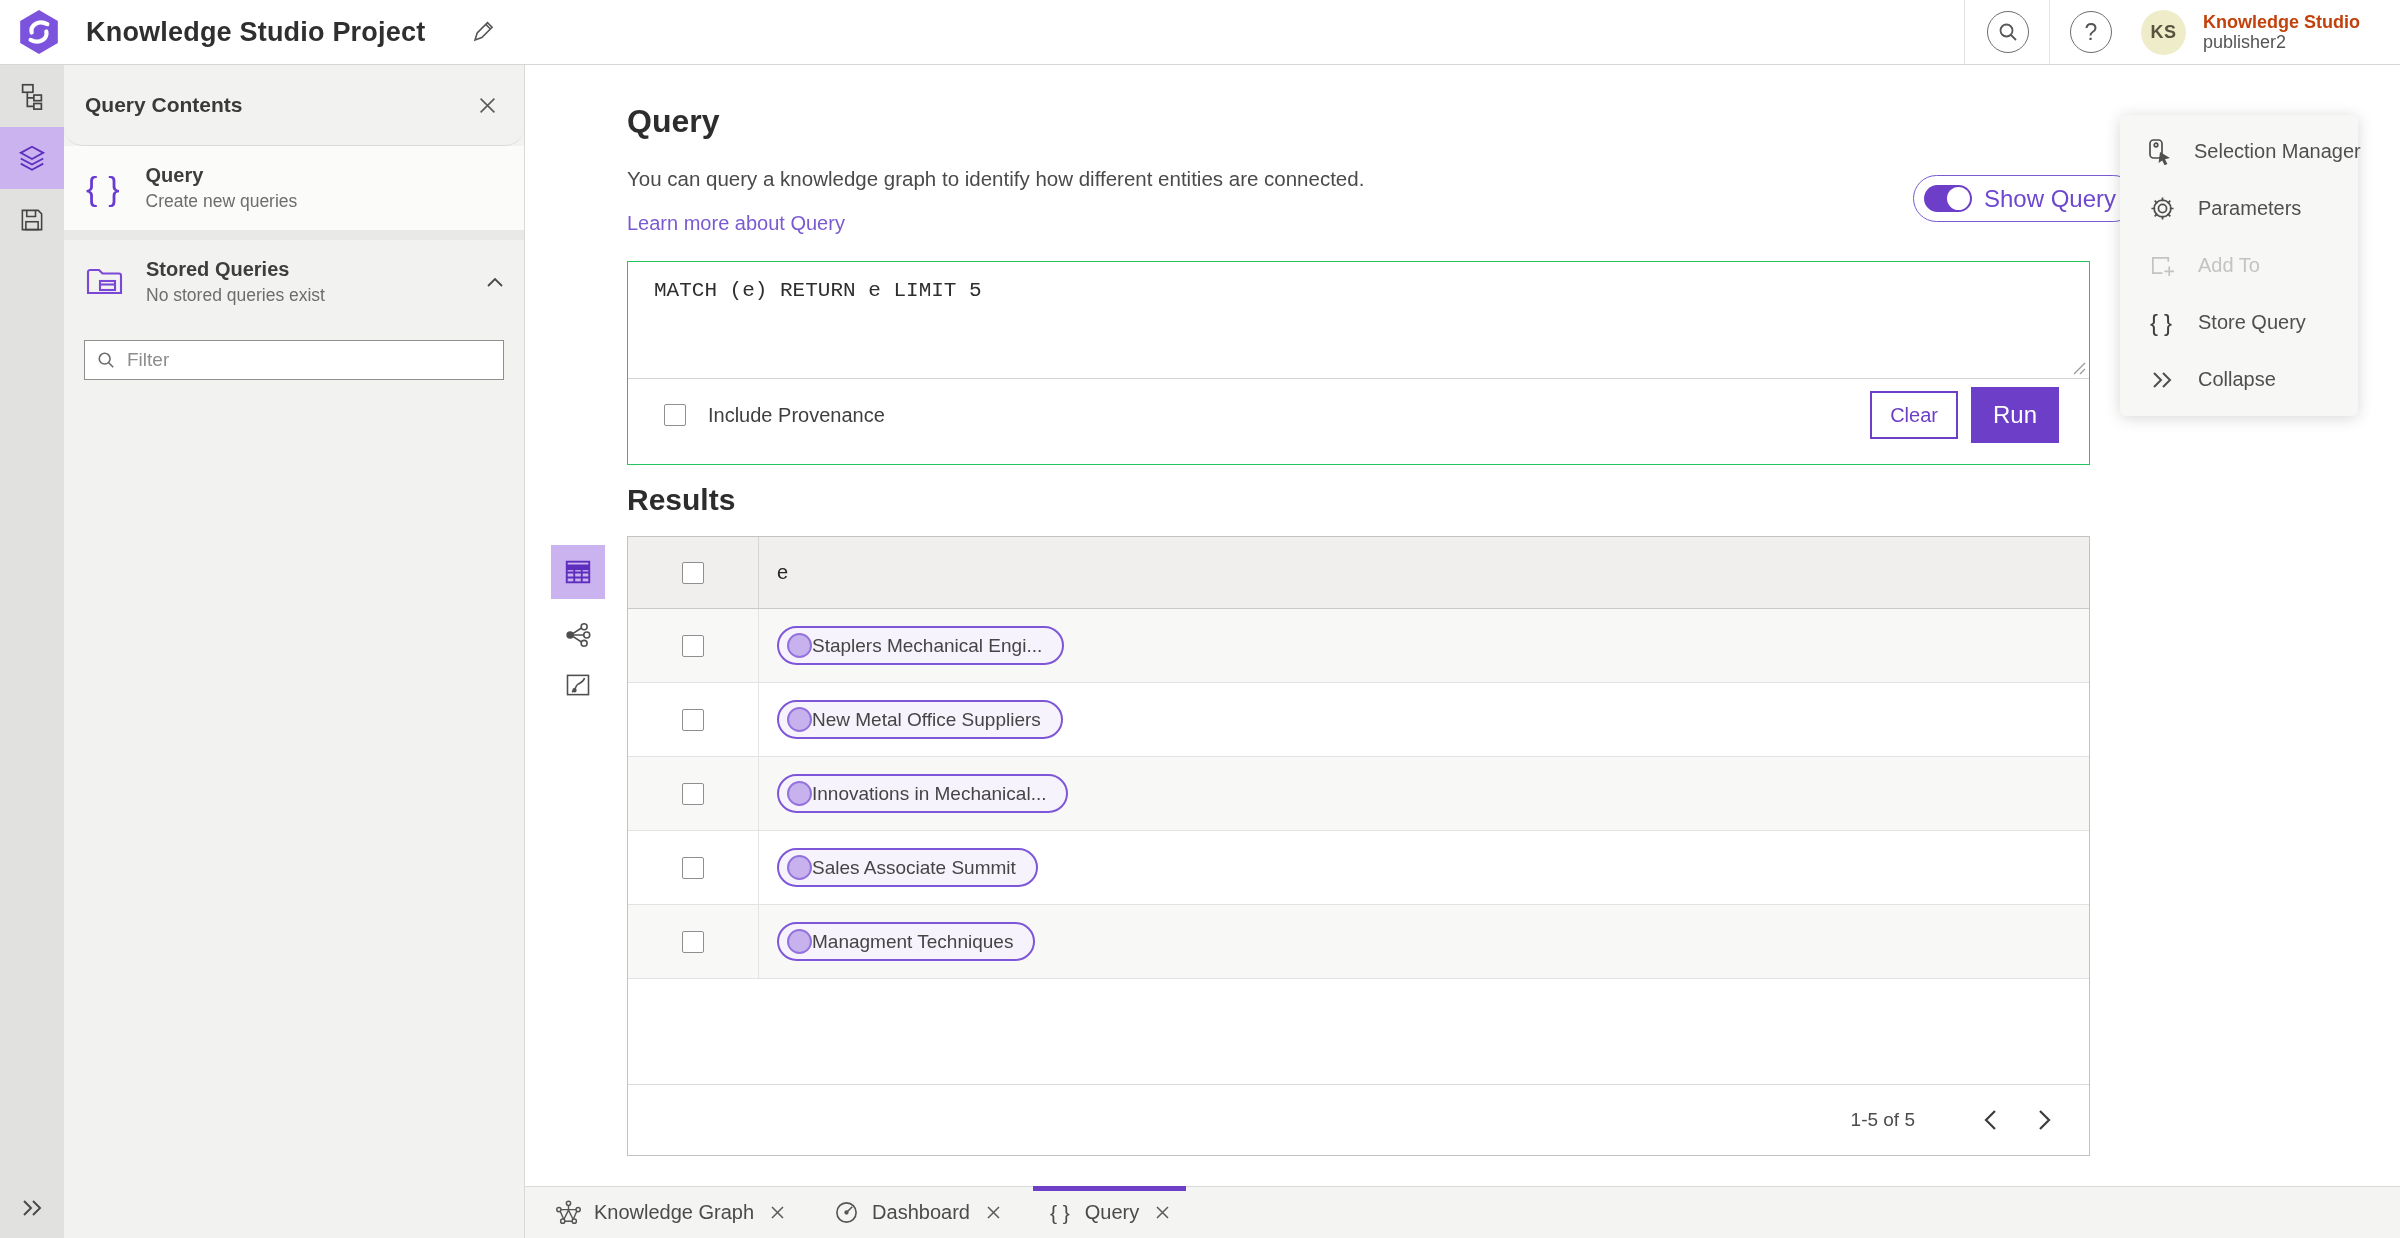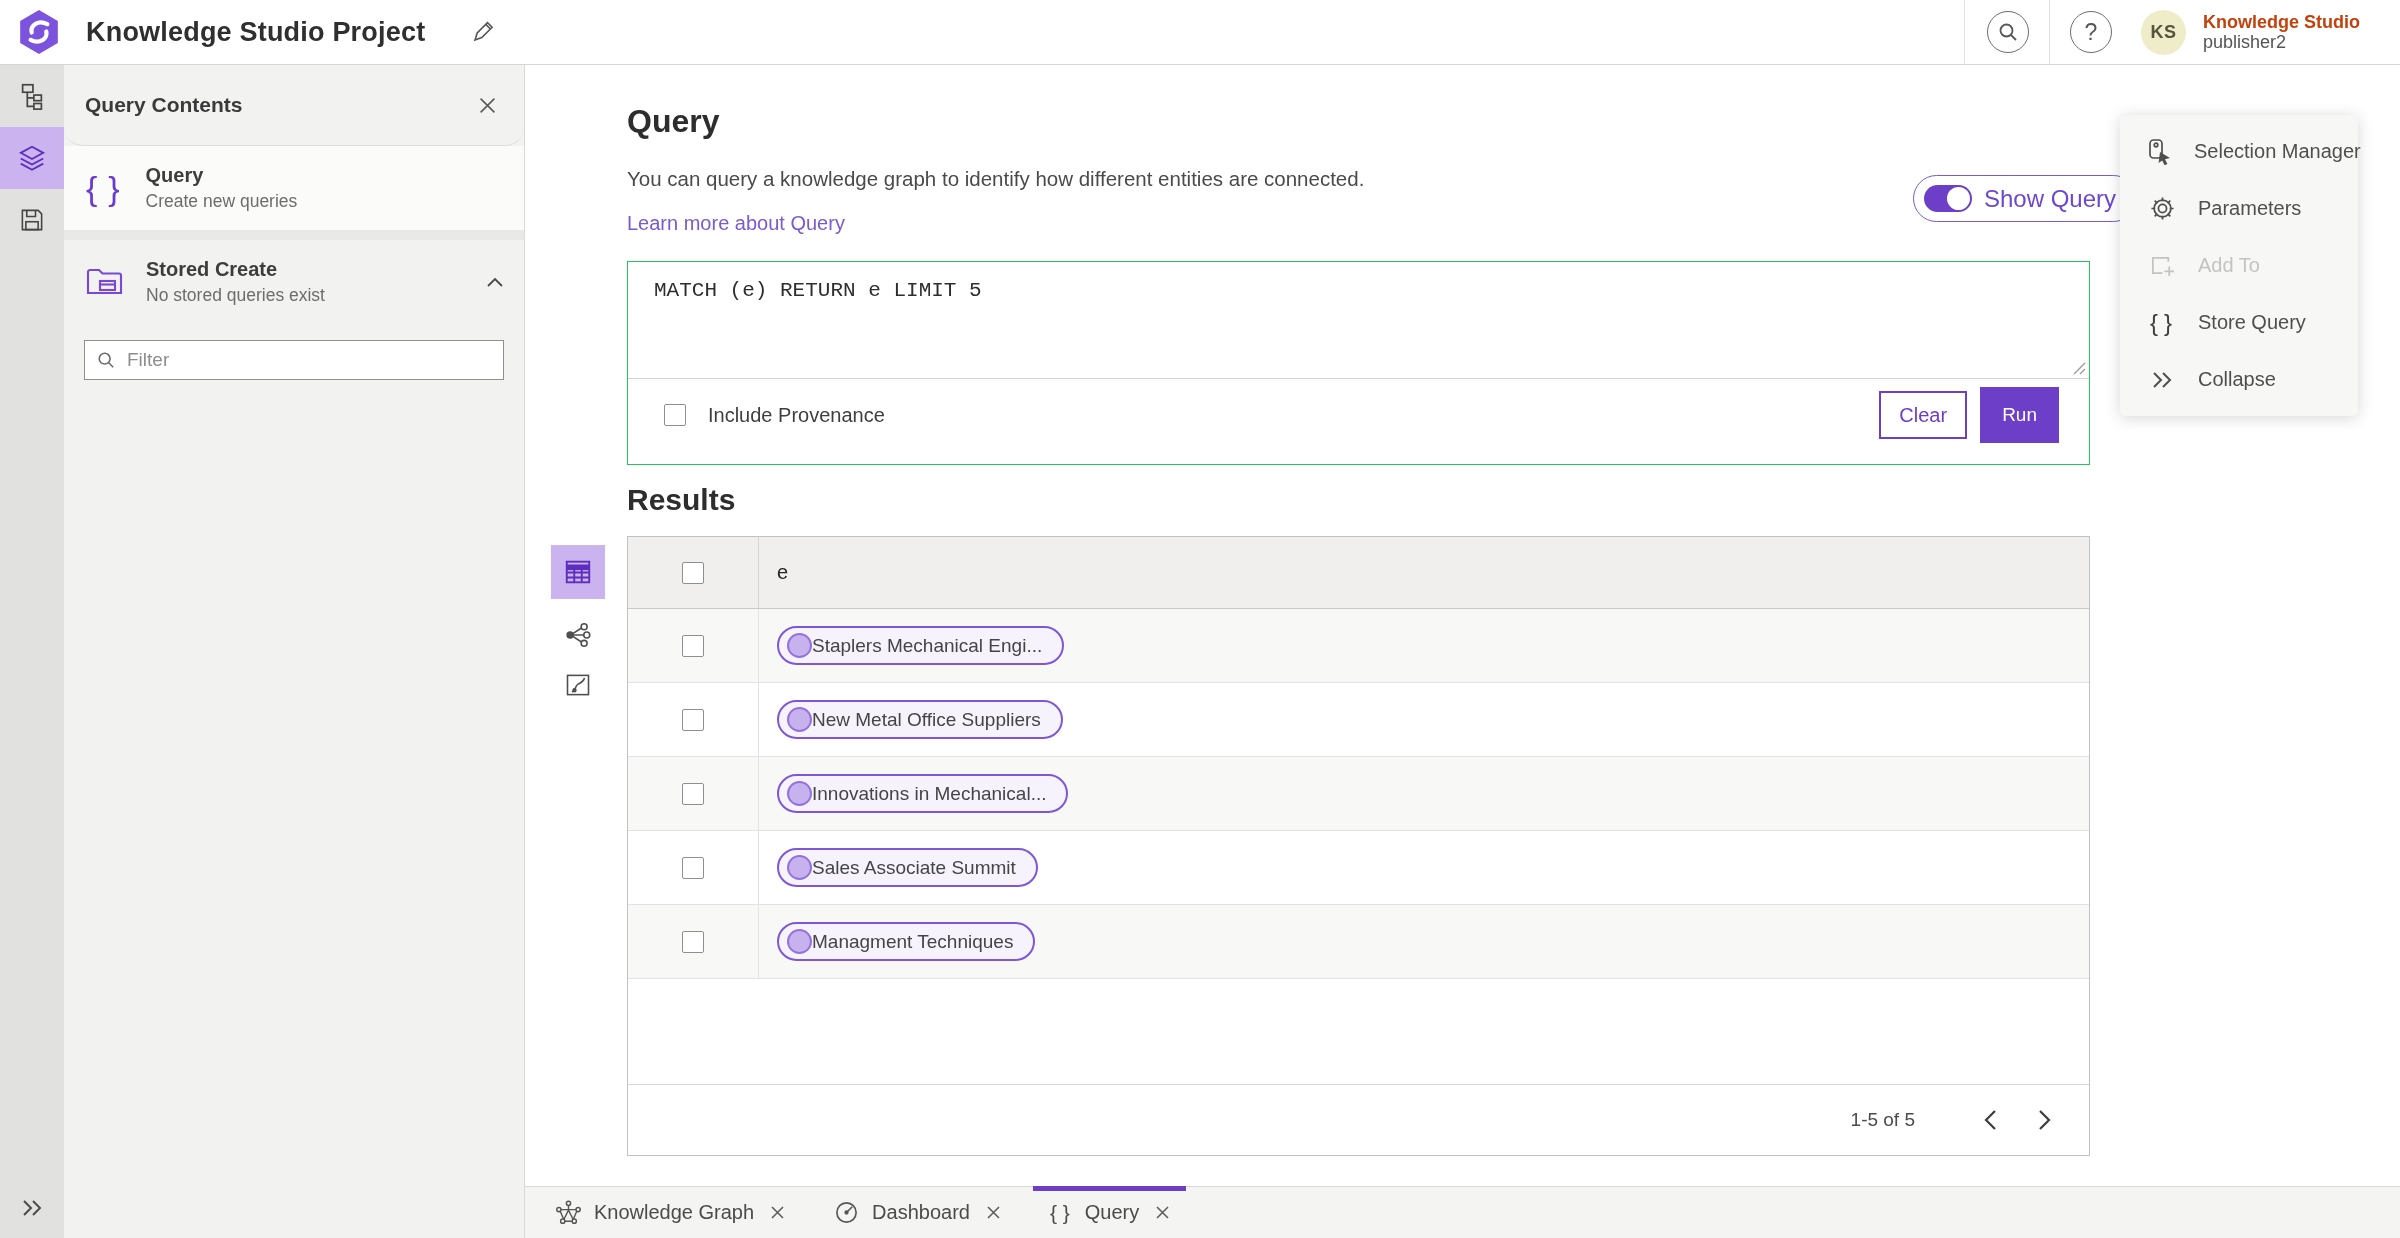--- a/index.html
+++ b/index.html
@@ -68,21 +68,21 @@
   .query-text { position:relative; height:117px; border-bottom:1px solid #d4d4d4; padding:17px 26px;
     font-family:"Liberation Mono", monospace; font-size:21px; color:#2e2e2e; cursor:text; }
   .resize-glyph { position:absolute; right:3px; bottom:3px; }
   .query-foot { height:72px; display:flex; align-items:center; padding:0 30px 0 36px; }
   .cbx { width:22px; height:22px; background:#fff; border:1.6px solid #8f8f8f; border-radius:2px; cursor:pointer; }
   .cbx-label { font-size:20px; color:#3f3f3f; margin-left:22px; }
   .foot-spacer { flex:1; }
   .btn-clear { height:48px; padding:0 18px; background:#fff; border:2px solid #6d3fc8; color:#6d3fc8;
     font-size:20px; cursor:pointer; font-family:"Liberation Sans",sans-serif; }
   .btn-run { height:56px; padding:8px 22px; margin-left:13px; background:#6d3fc8; border:none; color:#fff;
-    font-size:19px; cursor:pointer; font-family:"Liberation Sans",sans-serif; }
+    font-size:24px; cursor:pointer; font-family:"Liberation Sans",sans-serif; }
 
   .r-title { position:absolute; left:102px; top:418px; font-size:30px; font-weight:700; color:#2d2d2d; }
   .view-col { position:absolute; left:26px; top:480px; width:54px; }
   .view-tile { width:54px; height:54px; display:flex; align-items:center; justify-content:center; cursor:pointer; }
   .view-tile.selected { background:#cbb3f0; }
   .view-icon { margin-top:22px; display:flex; justify-content:center; cursor:pointer; }
 
   .table-card { position:absolute; left:102px; top:471px; width:1463px; height:620px; border:1px solid #c2c2c2; background:#fff; }
   .t-header { height:72px; background:#f0efed; border-bottom:1px solid #c9c9c9; display:flex; }
   .t-c1 { width:131px; border-right:1px solid #d5d5d5; display:flex; align-items:center; justify-content:center; }
@@ -215,21 +215,21 @@
   <div class="panel-gap"></div>
   <div class="panel-item">
     <svg width="38" height="34" viewBox="0 0 38 34">
         <g fill="none" stroke="#7a47d6" stroke-width="2.1">
           <path d="M2 28V7c0-1.2 1-2 2-2h9l3.5 3.5H33c1.2 0 2 .9 2 2V28z"></path>
           <rect x="14" y="16" width="15" height="9" fill="#f2f2f0"></rect>
           <path d="M14 19.5h15"></path>
         </g>
       </svg>
     <span class="ptexts">
-      <span class="pi-label" style="display:block">Stored Create</span>
+      <span class="pi-label" style="display:block">Stored Queries</span>
       <span class="pi-sub" style="display:block">No stored queries exist</span>
     </span>
     <span>
       <svg width="18" height="12" viewBox="0 0 18 12">
           <path d="M2 10l7-7 7 7" fill="none" stroke="#4a4a4a" stroke-width="1.8"></path>
         </svg>
     </span>
   </div>
   <div class="filter-wrap">
     <svg width="18" height="18" viewBox="0 0 20 20">

